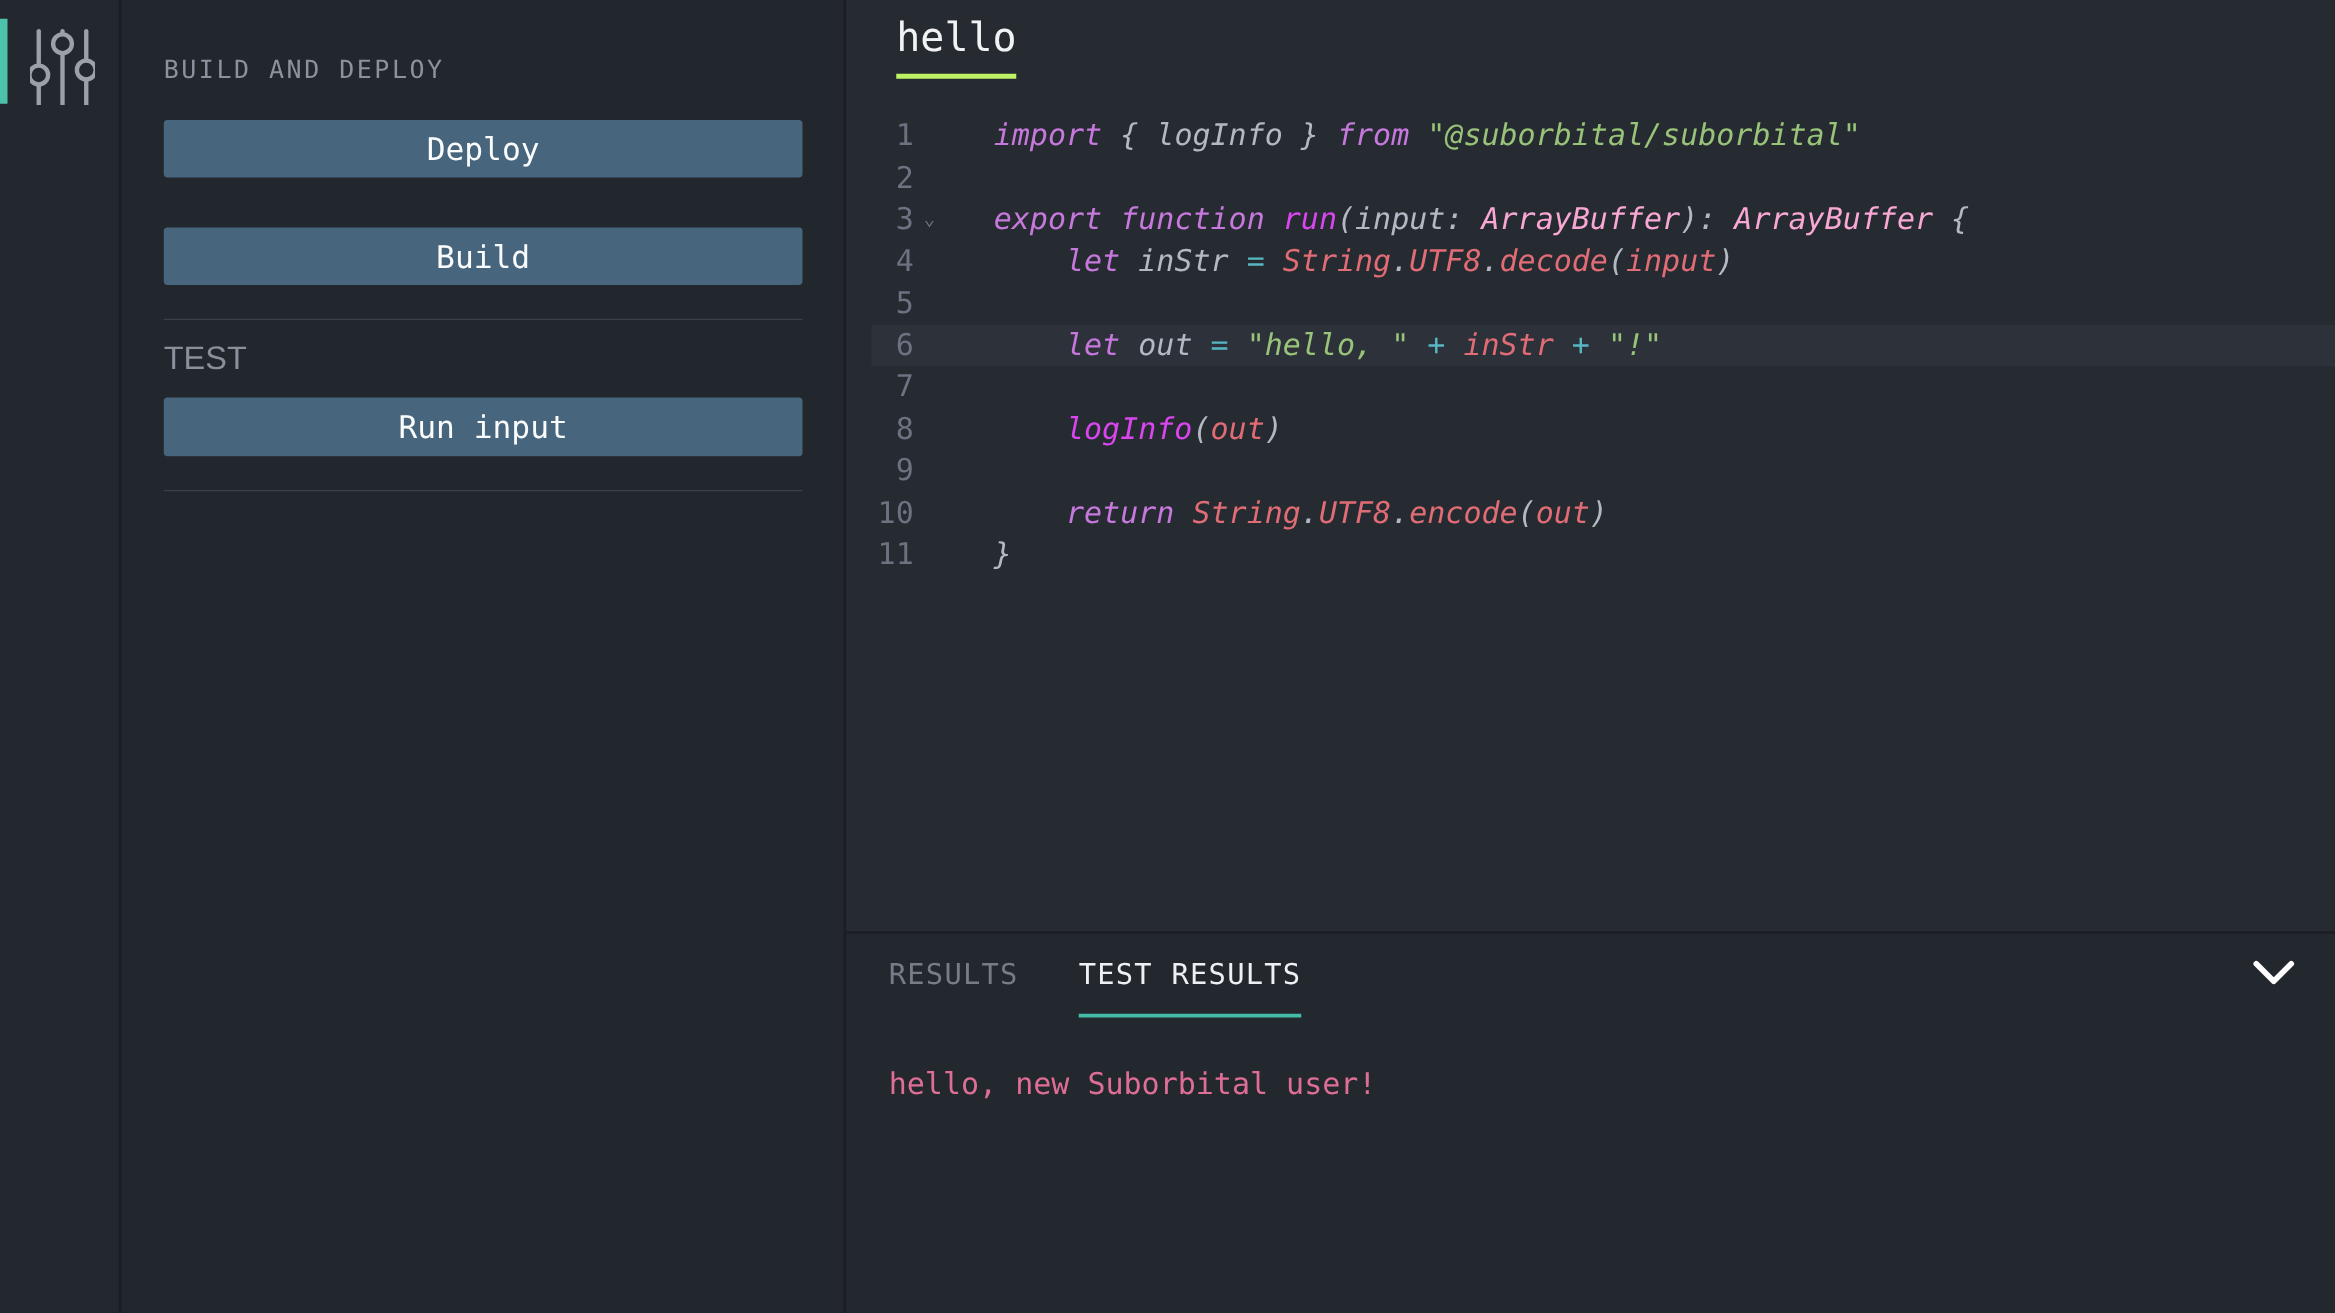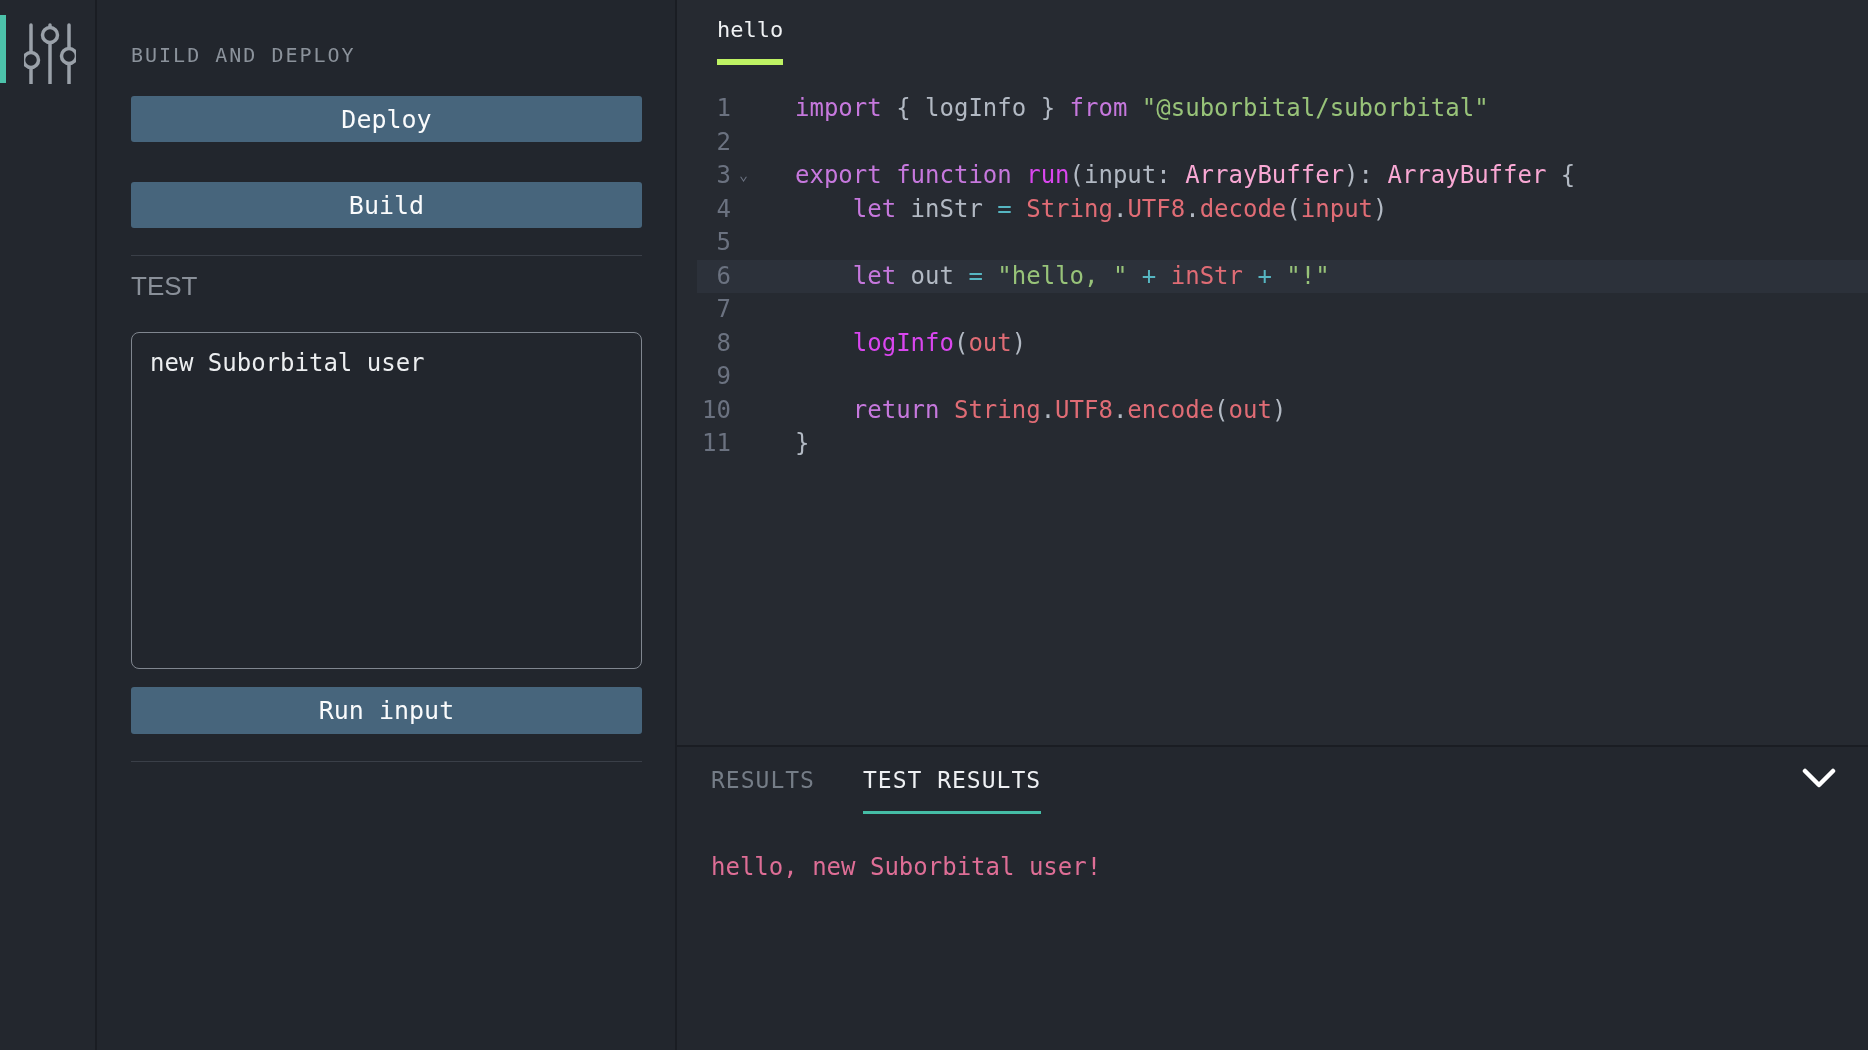--- a/index.html
+++ b/index.html
@@ -48,29 +48,29 @@
     padding:14px 18px; resize:none; outline:none;
   }
   .btn-run { margin-top:18px; height:47px; }
 
   
   .main { flex:1; display:flex; flex-direction:column; height:100%; }
 
   .editor { height:747px; background:#262a31; border-bottom:2px solid #1a1d23; }
   .tab-bar { padding:14px 0 0 40px; height:62px; }
   .editor-tab {
-    display:inline-block; font-size:22px; line-height:32px; color:#f0f2f4;
-    padding-bottom:13px; border-bottom:6px solid #bef264; cursor:pointer;
+    display:inline-block; font-size:32px; line-height:32px; color:#f0f2f4;
+    padding-bottom:13px; border-bottom:4px solid #bef264; cursor:pointer;
   }
   .code-scroll { margin-left:20px; padding-top:30px; cursor:text; }
   .code-line { display:flex; height:33.5px; line-height:33.5px; font-size:24px; white-space:pre; }
   .code-line.active { background:#2c313a; }
   .gutter { width:34px; flex:none; text-align:right; color:#6b7280; }
   .fold { width:30px; flex:none; color:#6b7280; font-size:15px; padding-left:8px; cursor:pointer; }
-  .code-text { margin-left:34px; color:#b2b9c3; }
+  .code-text { margin-left:34px; color:#b2b9c3;font-style:italic; }
   .tk-kw  { color:#c678dd; }
   .tk-fn  { color:#d946ef; }
   .tk-type{ color:#f9a8d4; }
   .tk-str { color:#98c379; }
   .tk-op  { color:#56b6c2; }
   .tk-var { color:#e06c75; }
   .tk-d   { color:#b2b9c3; }
 
   
   .bottom-panel { flex:1; background:#23272e; padding:0 34px; position:relative; }
@@ -105,21 +105,20 @@
       </span>
     </div>
   </nav>
 
   <aside class="left-panel">
     <div class="section-title">BUILD AND DEPLOY</div>
     <button class="btn btn-deploy">Deploy</button>
     <button class="btn btn-build">Build</button>
     <div class="divider"></div>
     <div class="test-title">TEST</div>
-    <textarea class="test-input" spellcheck="false" style="">new Suborbital user</textarea>
     <button class="btn btn-run">Run input</button>
     <div class="divider"></div>
   </aside>
 
   <div class="main">
 
     <section class="editor">
       <div class="tab-bar">
         <span class="editor-tab">hello</span>
       </div>

